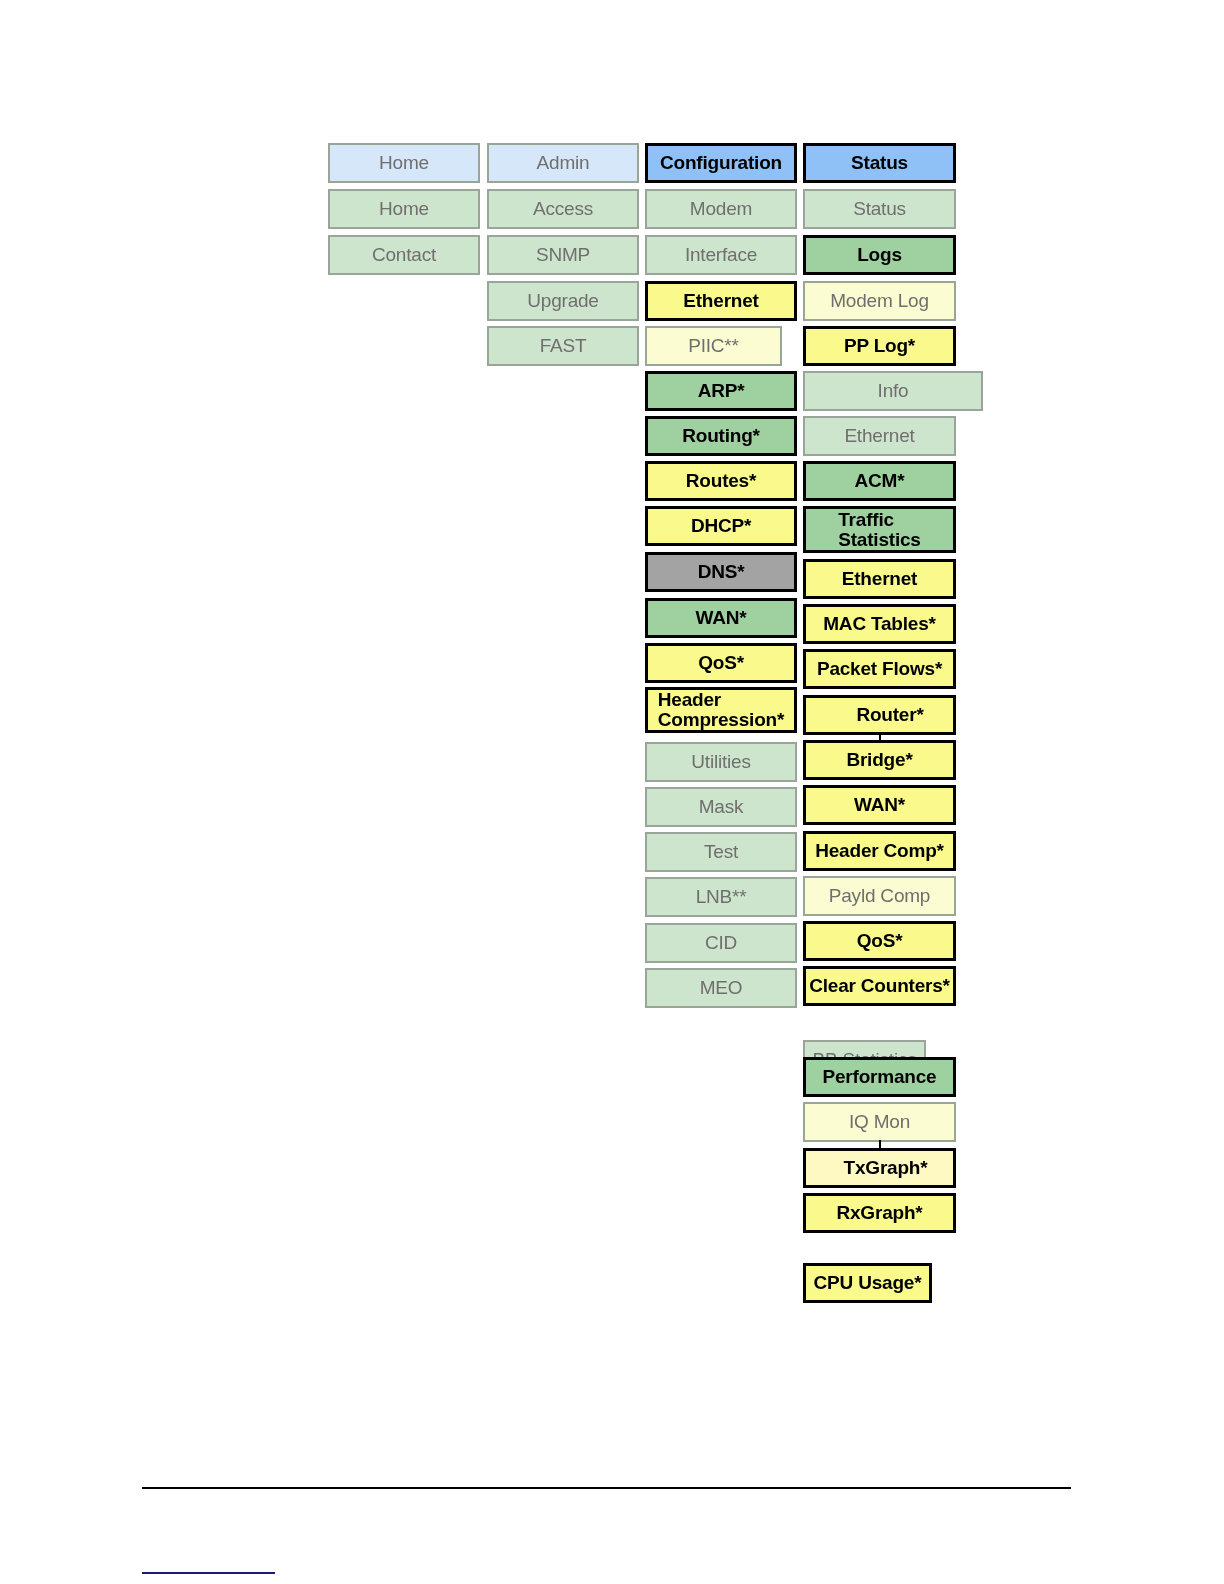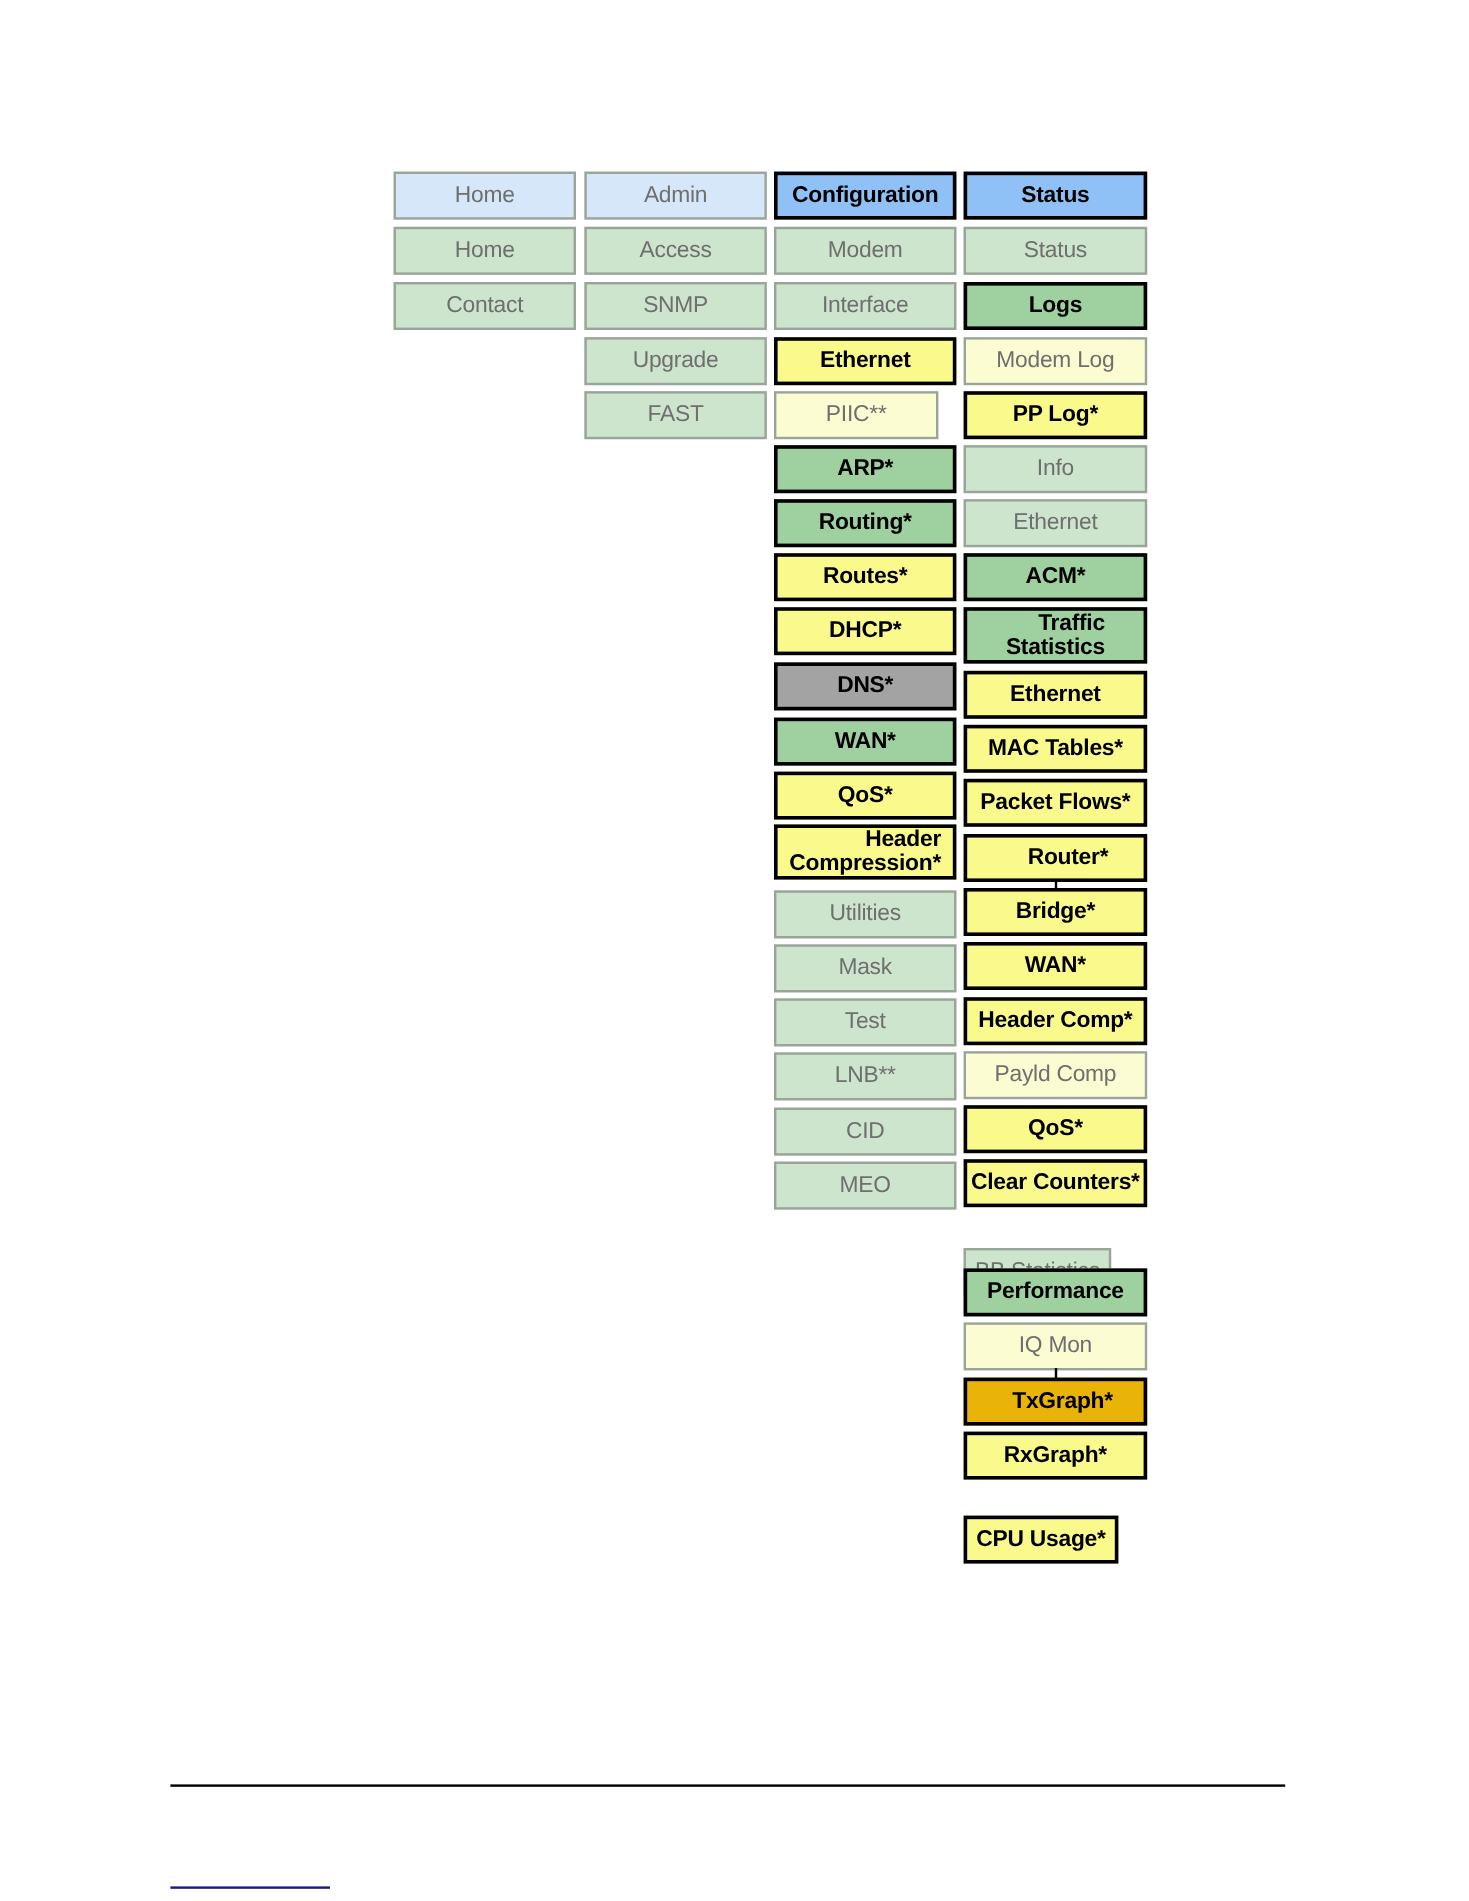--- a/index.html
+++ b/index.html
@@ -22,21 +22,21 @@
     width: 1224px;
     height: 1584px;
   }
 
   .node {
     position: absolute;
     box-sizing: border-box;
     display: flex;
     align-items: center;
     justify-content: center;
-    text-align: right;
+    text-align: left;
     line-height: 1.05;
     letter-spacing: -0.2px;
     white-space: pre-line;
   }
 
   
   
   .node.dim {
     border: 2px solid #9aa59a;
     color: #6f6f6f;
@@ -107,38 +107,38 @@
     <div class="node dim" style="left: 645px; top: 787px; width: 152px; height: 40px; background: rgb(206, 229, 205);">Mask</div>
     <div class="node dim" style="left: 645px; top: 832px; width: 152px; height: 40px; background: rgb(206, 229, 205);">Test</div>
     <div class="node dim" style="left: 645px; top: 877px; width: 152px; height: 40px; background: rgb(206, 229, 205);">LNB**</div>
     <div class="node dim" style="left: 645px; top: 923px; width: 152px; height: 40px; background: rgb(206, 229, 205);">CID</div>
     <div class="node dim" style="left: 645px; top: 968px; width: 152px; height: 40px; background: rgb(206, 229, 205);">MEO</div>
     <div class="node strong" style="left: 803px; top: 143px; width: 153px; height: 40px; background: rgb(143, 193, 246);">Status</div>
     <div class="node dim" style="left: 803px; top: 189px; width: 153px; height: 40px; background: rgb(206, 229, 205);">Status</div>
     <div class="node strong" style="left: 803px; top: 235px; width: 153px; height: 40px; background: rgb(159, 208, 160);">Logs</div>
     <div class="node dim" style="left: 803px; top: 281px; width: 153px; height: 40px; background: rgb(252, 252, 210);">Modem Log</div>
     <div class="node strong" style="left: 803px; top: 326px; width: 153px; height: 40px; background: rgb(250, 250, 140);">PP Log*</div>
-    <div class="node dim" style="left: 803px; top: 371px; width: 153px; height: 40px; background: rgb(206, 229, 205);">Info</div>
+    <div class="node dim" style="left: 803px; top: 371px; width: 180px; height: 40px; background: rgb(206, 229, 205);">Info</div>
     <div class="node dim" style="left: 803px; top: 416px; width: 153px; height: 40px; background: rgb(206, 229, 205);">Ethernet</div>
     <div class="node strong" style="left: 803px; top: 461px; width: 153px; height: 40px; background: rgb(159, 208, 160);">ACM*</div>
     <div class="node strong" style="left: 803px; top: 506px; width: 153px; height: 47px; background: rgb(159, 208, 160);">Traffic
 Statistics</div>
     <div class="node strong" style="left: 803px; top: 559px; width: 153px; height: 40px; background: rgb(250, 250, 140);">Ethernet</div>
     <div class="node strong" style="left: 803px; top: 604px; width: 153px; height: 40px; background: rgb(250, 250, 140);">MAC Tables*</div>
     <div class="node strong" style="left: 803px; top: 649px; width: 153px; height: 40px; background: rgb(250, 250, 140);">Packet Flows*</div>
     <div class="node strong" style="left: 803px; top: 695px; width: 153px; height: 40px; background: rgb(250, 250, 140); padding-left: 21px;">Router*</div>
     <div class="node strong" style="left: 803px; top: 740px; width: 153px; height: 40px; background: rgb(250, 250, 140);">Bridge*</div>
     <div class="node strong" style="left: 803px; top: 785px; width: 153px; height: 40px; background: rgb(250, 250, 140);">WAN*</div>
     <div class="node strong" style="left: 803px; top: 831px; width: 153px; height: 40px; background: rgb(250, 250, 140);">Header Comp*</div>
     <div class="node dim" style="left: 803px; top: 876px; width: 153px; height: 40px; background: rgb(252, 252, 210);">Payld Comp</div>
     <div class="node strong" style="left: 803px; top: 921px; width: 153px; height: 40px; background: rgb(250, 250, 140);">QoS*</div>
     <div class="node strong" style="left: 803px; top: 966px; width: 153px; height: 40px; background: rgb(250, 250, 140);">Clear Counters*</div>
     <div class="node dim" style="left: 803px; top: 1040px; width: 123px; height: 40px; background: rgb(206, 229, 205);">BB Statistics</div>
     <div class="node strong" style="left: 803px; top: 1057px; width: 153px; height: 40px; background: rgb(159, 208, 160);">Performance</div>
     <div class="node dim" style="left: 803px; top: 1102px; width: 153px; height: 40px; background: rgb(252, 252, 210);">IQ Mon</div>
-    <div class="node strong" style="left: 803px; top: 1148px; width: 153px; height: 40px; background: #eab308; padding-left: 12px;">TxGraph*</div>
+    <div class="node strong" style="left: 803px; top: 1148px; width: 153px; height: 40px; background: #fef9c3; padding-left: 12px;">TxGraph*</div>
     <div class="node strong" style="left: 803px; top: 1193px; width: 153px; height: 40px; background: rgb(250, 250, 140);">RxGraph*</div>
     <div class="node strong" style="left: 803px; top: 1263px; width: 129px; height: 40px; background: rgb(250, 250, 140);">CPU Usage*</div>
     <div class="connector" style="left: 879px; top: 733px; height: 9px;"></div>
     <div class="connector" style="left: 879px; top: 1140px; height: 9px;"></div>
   </div>
 <div class="footer-rule"></div>
 <div class="footer-mark"></div>
 
 </body></html>

